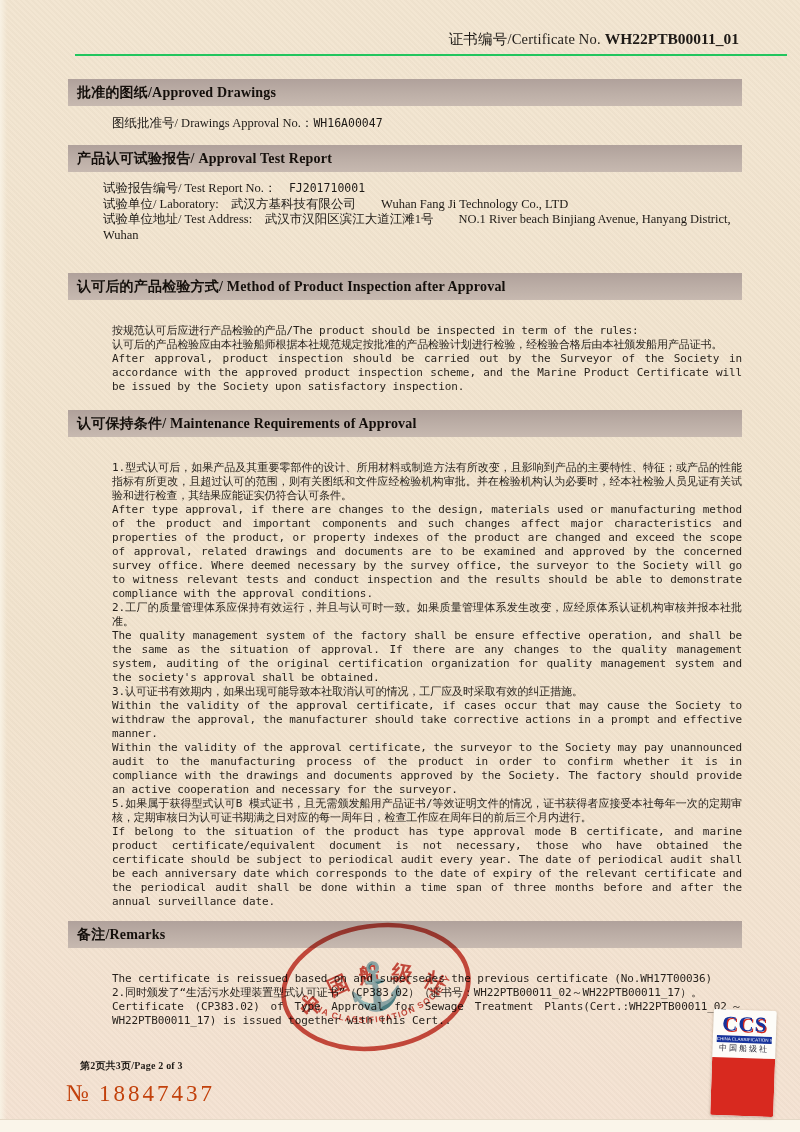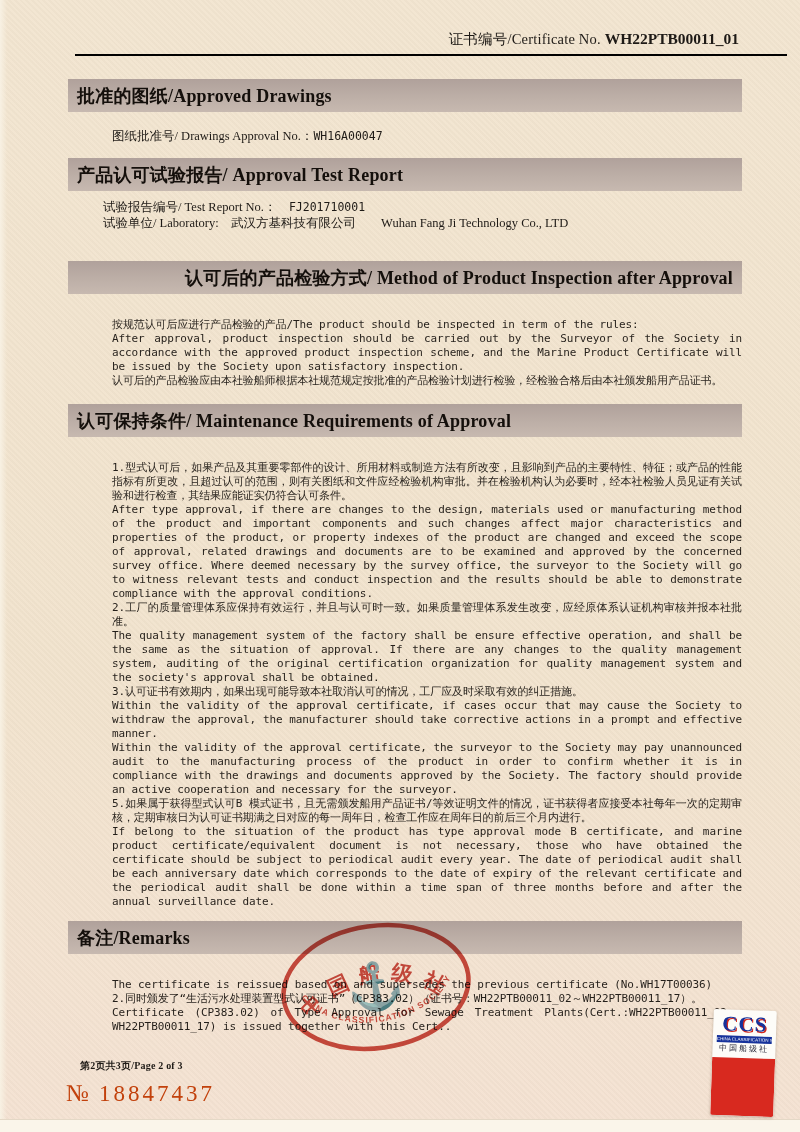--- a/index.html
+++ b/index.html
@@ -17,45 +17,45 @@
     position:absolute; left:0; bottom:0; width:100%; height:13px;
     background:#faf5ea; border-top:1px solid #e4d8c6;
   }
   .scan-edge-left{
     position:absolute; left:0; top:0; width:7px; height:100%;
     background:linear-gradient(90deg,#f8f1e3,rgba(248,241,227,0));
   }
   
   .cert-head{
     position:absolute; top:30px; left:75px; width:712px;
-    border-bottom:2px solid #000000;
+    border-bottom:2px solid #22c55e;
     padding-bottom:5px;
     text-align:right; font-size:14.5px;
   }
   .cert-head .lbl{ letter-spacing:.2px; }
   .cert-head .num{ font-weight:bold; font-size:15.5px; padding-right:48px; }
   
   .content{ position:absolute; left:68px; top:79px; width:674px; }
   .bar{
     background:linear-gradient(180deg,#b0a19b 0%, #bdafa7 55%, #c7b9b0 100%);
-    font-weight:bold; font-size:18px; color:#140f0b;
+    font-weight:bold; font-size:14px; color:#140f0b;
     padding:5px 9px 4px 9px; letter-spacing:.2px;
   }
-  .field-row{ margin:16px 0 13px 44px; font-size:12.5px; }
+  .field-row{ margin:9px 0 13px 44px; font-size:12.5px; }
   .mono{ font-family:"DejaVu Sans Mono", monospace; font-size:11.5px; }
   .report-rows{ margin:9px 0 20px 35px; }
   .report-row{ font-size:12.5px; line-height:15.6px; width:628px; }
   .paras{ margin:24px 0 12px 44px; width:630px; }
   .para{
     font-family:"DejaVu Sans Mono","Liberation Sans", monospace;
     font-size:11px; line-height:14px; text-align:justify;
     letter-spacing:-0.1px; color:#241f1a;
   }
   .mt-md{ margin-top:16px; }
-  .mt-lg{ margin-top:30px;text-align:right; }
+  .mt-lg{ margin-top:30px; }
   
   .stamp{
     position:absolute; left:276px; top:916px; width:200px; height:142px;
     transform:rotate(-8deg); opacity:.88; mix-blend-mode:multiply;
     pointer-events:none;
   }
   
   .sticker{
     position:absolute; left:712px; top:1010px; width:63px; height:106px;
     transform:rotate(2deg);
@@ -105,27 +105,30 @@
   </div>
 
   <div class="bar">产品认可试验报告/ Approval Test Report</div>
   <div class="report-rows">
     <div class="report-row">
       <span>试验报告编号/ Test Report No.：</span>　<span class="mono">FJ201710001</span>
     </div>
     <div class="report-row">
       <span>试验单位/ Laboratory:</span>　<span>武汉方基科技有限公司　　Wuhan Fang Ji Technology Co., LTD</span>
     </div>
+    <div class="report-row">
+      <span>试验单位地址/ Test Address:</span>　<span>武汉市汉阳区滨江大道江滩1号　　NO.1 River beach Binjiang Avenue, Hanyang District, Wuhan</span>
+    </div>
   </div>
 
   <div class="bar mt-lg">认可后的产品检验方式/ Method of Product Inspection after Approval</div>
   <div class="paras">
     <div class="para">按规范认可后应进行产品检验的产品/The product should be inspected in term of the rules:</div>
+    <div class="para">认可后的产品检验应由本社验船师根据本社规范规定按批准的产品检验计划进行检验，经检验合格后由本社颁发船用产品证书。</div>
     <div class="para">After approval, product inspection should be carried out by the Surveyor of the Society in accordance with the approved product inspection scheme, and the Marine Product Certificate will be issued by the Society upon satisfactory inspection.</div>
-    <div class="para">认可后的产品检验应由本社验船师根据本社规范规定按批准的产品检验计划进行检验，经检验合格后由本社颁发船用产品证书。</div>
   </div>
 
   <div class="bar mt-md">认可保持条件/ Maintenance Requirements of Approval</div>
   <div class="paras">
     <div class="para">1.型式认可后，如果产品及其重要零部件的设计、所用材料或制造方法有所改变，且影响到产品的主要特性、特征；或产品的性能指标有所更改，且超过认可的范围，则有关图纸和文件应经检验机构审批。并在检验机构认为必要时，经本社检验人员见证有关试验和进行检查，其结果应能证实仍符合认可条件。</div>
     <div class="para">After type approval, if there are changes to the design, materials used or manufacturing method of the product and important components and such changes affect major characteristics and properties of the product, or property indexes of the product are changed and exceed the scope of approval, related drawings and documents are to be examined and approved by the concerned survey office. Where deemed necessary by the survey office, the surveyor to the Society will go to witness relevant tests and conduct inspection and the results should be able to demonstrate compliance with the approval conditions.</div>
     <div class="para">2.工厂的质量管理体系应保持有效运行，并且与认可时一致。如果质量管理体系发生改变，应经原体系认证机构审核并报本社批准。</div>
     <div class="para">The quality management system of the factory shall be ensure effective operation, and shall be the same as the situation of approval. If there are any changes to the quality management system, auditing of the original certification organization for quality management system and the society's approval shall be obtained.</div>
     <div class="para">3.认可证书有效期内，如果出现可能导致本社取消认可的情况，工厂应及时采取有效的纠正措施。</div>
     <div class="para">Within the validity of the approval certificate, if cases occur that may cause the Society to withdraw the approval, the manufacturer should take corrective actions in a prompt and effective manner.</div>

